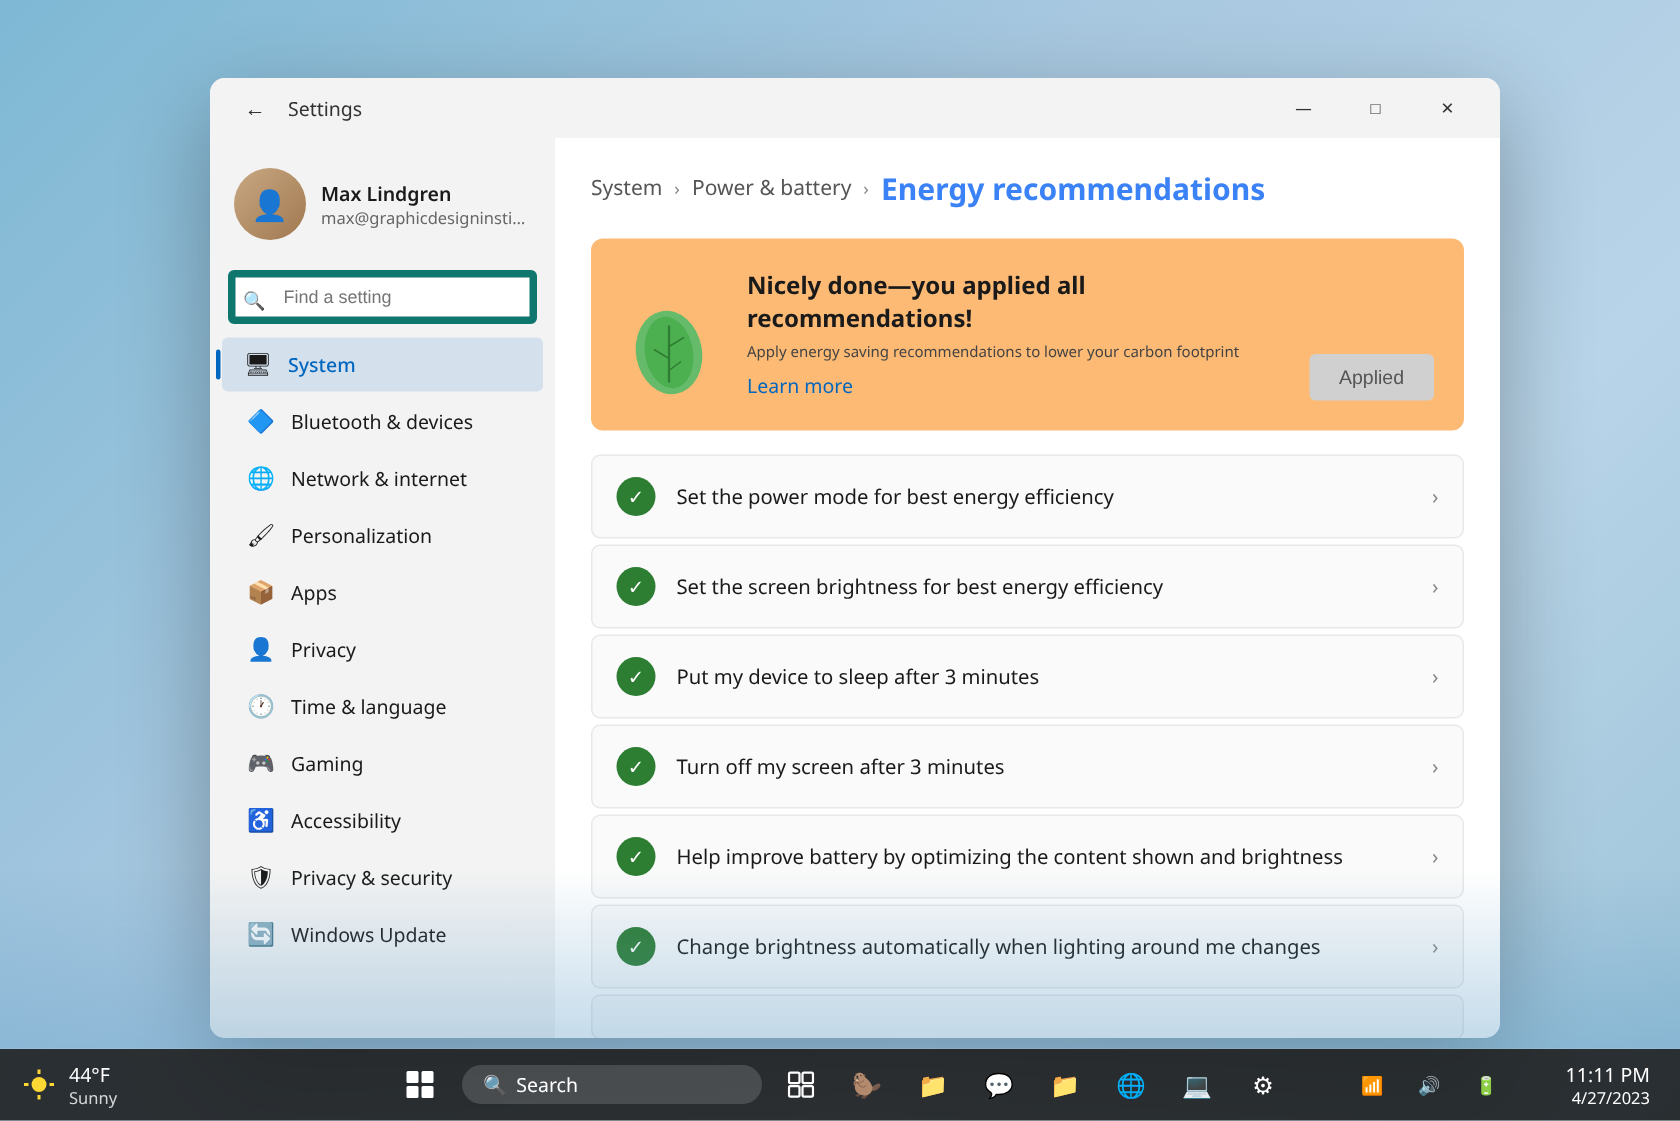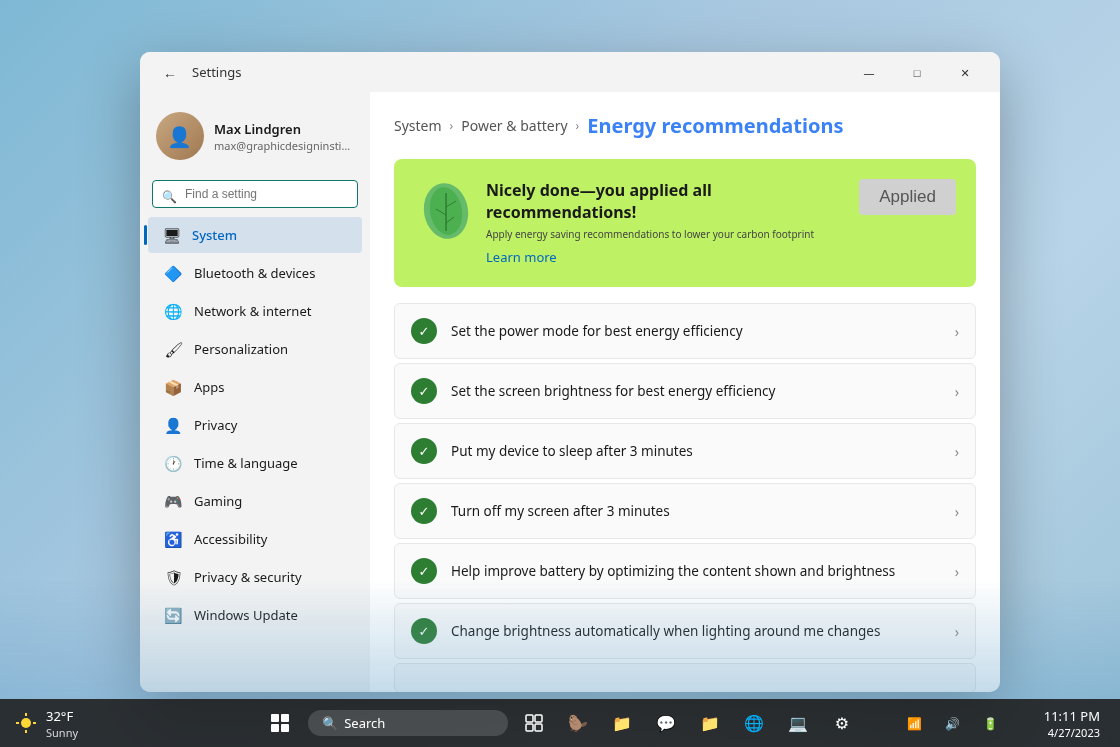--- a/index.html
+++ b/index.html
@@ -222,21 +222,21 @@
     .user-info { overflow: hidden; }
     .user-name { font-size: 13px; font-weight: 600; color: #1a1a1a; }
     .user-email { font-size: 11px; color: #666; overflow: hidden; text-overflow: ellipsis; white-space: nowrap; }
     .search-field-container {
       position: relative;
       padding: 4px 12px 8px;
     }
     .search-field-container input {
       width: 100%;
       background: white;
-      border: 1px solid #0f766e;
+      border: 5px solid #0f766e;
       border-radius: 4px;
       padding: 6px 10px 6px 32px;
       font-size: 12px;
       color: #333;
       outline: none;
     }
     .search-field-icon {
       position: absolute;
       left: 22px;
       top: 50%;
@@ -297,44 +297,44 @@
       margin-bottom: 20px;
       font-size: 14px;
       color: #555;
     }
     .breadcrumb-item { cursor: pointer; }
     .breadcrumb-sep { color: #888; font-size: 12px; }
     .breadcrumb-current { font-weight: 700; color: #3b82f6; font-size: 20px; }
 
     
     .hero-card {
-      background: #bef264;
+      background: #fdba74;
       border-radius: 8px;
       padding: 20px 20px;
       display: flex;
-      align-items: flex-start;
-      gap: 8px;
+      align-items: flex-end;
+      gap: 20px;
       margin-bottom: 16px;
     }
     .leaf-icon {
       width: 64px;
       height: 64px;
       flex-shrink: 0;
     }
     .hero-text { flex: 1; }
     .hero-title { font-size: 16px; font-weight: 700; color: #1a1a1a; margin-bottom: 4px; }
     .hero-sub { font-size: 10px; color: #444; margin-bottom: 4px; }
     .hero-link { font-size: 13px; color: #0067c0; cursor: pointer; text-decoration: none; }
     .applied-btn {
       background: #d0d0d0;
       color: #555;
       border: none;
       border-radius: 4px;
       padding: 8px 20px;
-      font-size: 17px;
+      font-size: 13px;
       cursor: default;
       flex-shrink: 0;
     }
 
     
     .rec-list { display: flex; flex-direction: column; gap: 4px; }
     .rec-item {
       display: flex;
       align-items: center;
       gap: 14px;
@@ -556,21 +556,21 @@
       <div class="weather-icon-wrap">
         <svg width="24" height="24" viewBox="0 0 24 24">
             <circle cx="12" cy="12" r="5" fill="#fdd835"></circle>
             <line x1="12" y1="2" x2="12" y2="5" stroke="#fdd835" stroke-width="2"></line>
             <line x1="12" y1="19" x2="12" y2="22" stroke="#fdd835" stroke-width="2"></line>
             <line x1="2" y1="12" x2="5" y2="12" stroke="#fdd835" stroke-width="2"></line>
             <line x1="19" y1="12" x2="22" y2="12" stroke="#fdd835" stroke-width="2"></line>
           </svg>
       </div>
       <div class="weather-info">
-        <span class="weather-temp">32°F</span>
+        <span class="weather-temp">44°F</span>
         <span class="weather-cond">Sunny</span>
       </div>
     </div>
 
     <div class="taskbar-center">
       <div class="win-start-btn">
         <div class="win-logo">
           <div class="win-logo-quad"></div>
           <div class="win-logo-quad"></div>
           <div class="win-logo-quad"></div>

